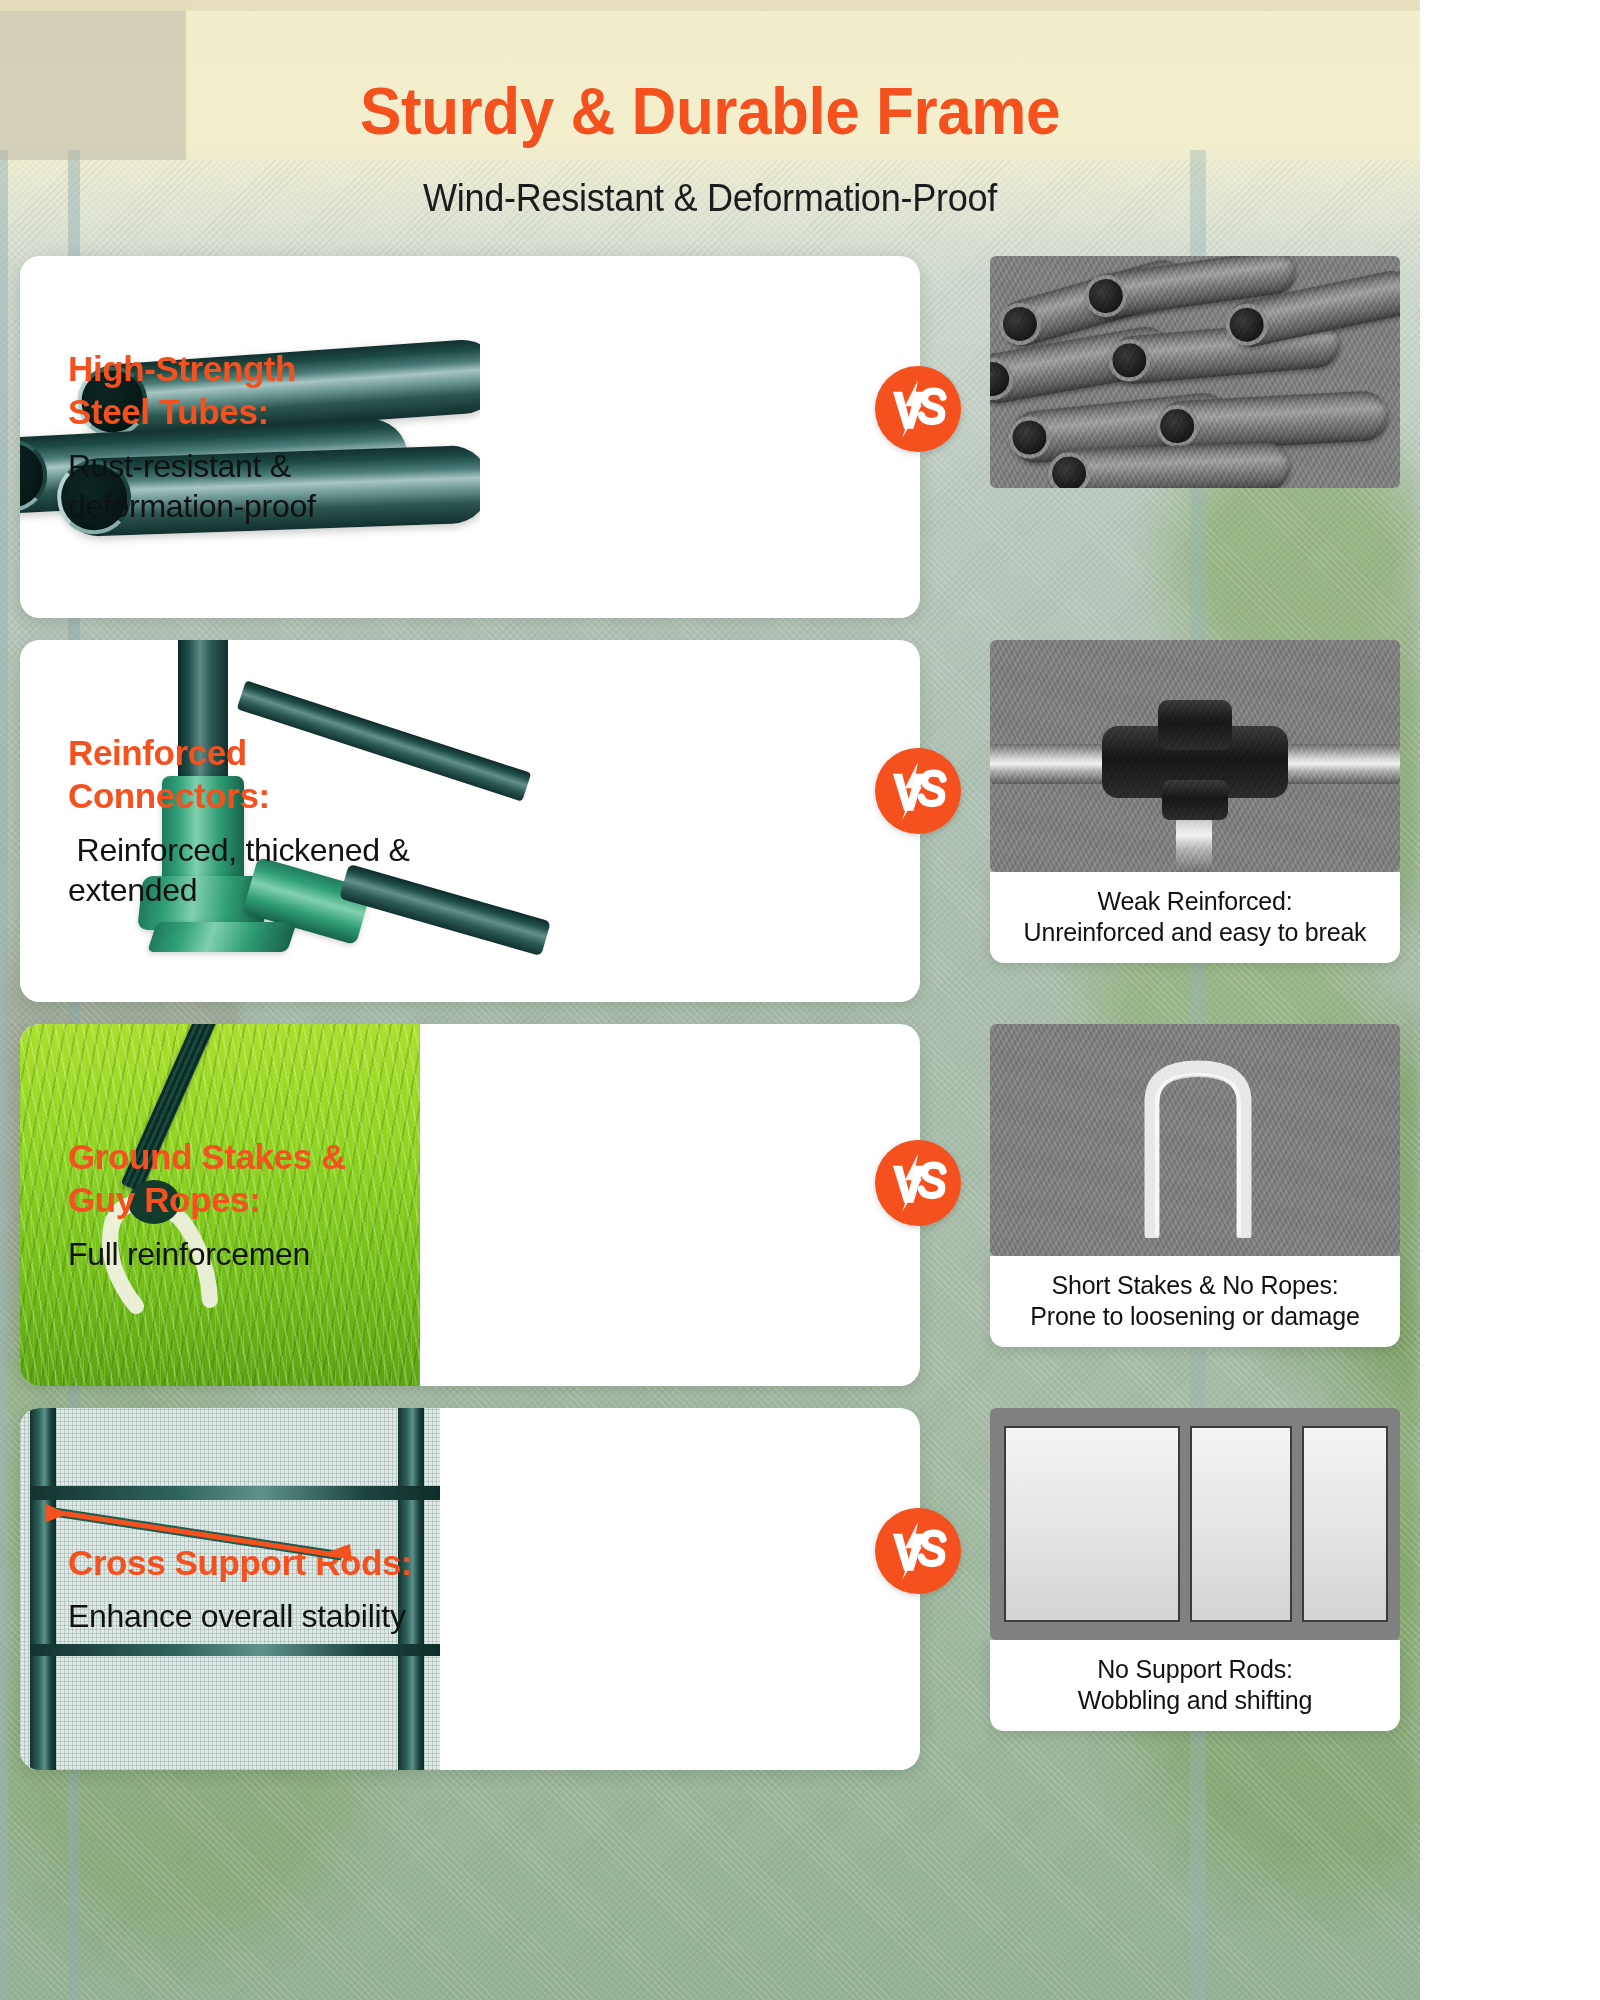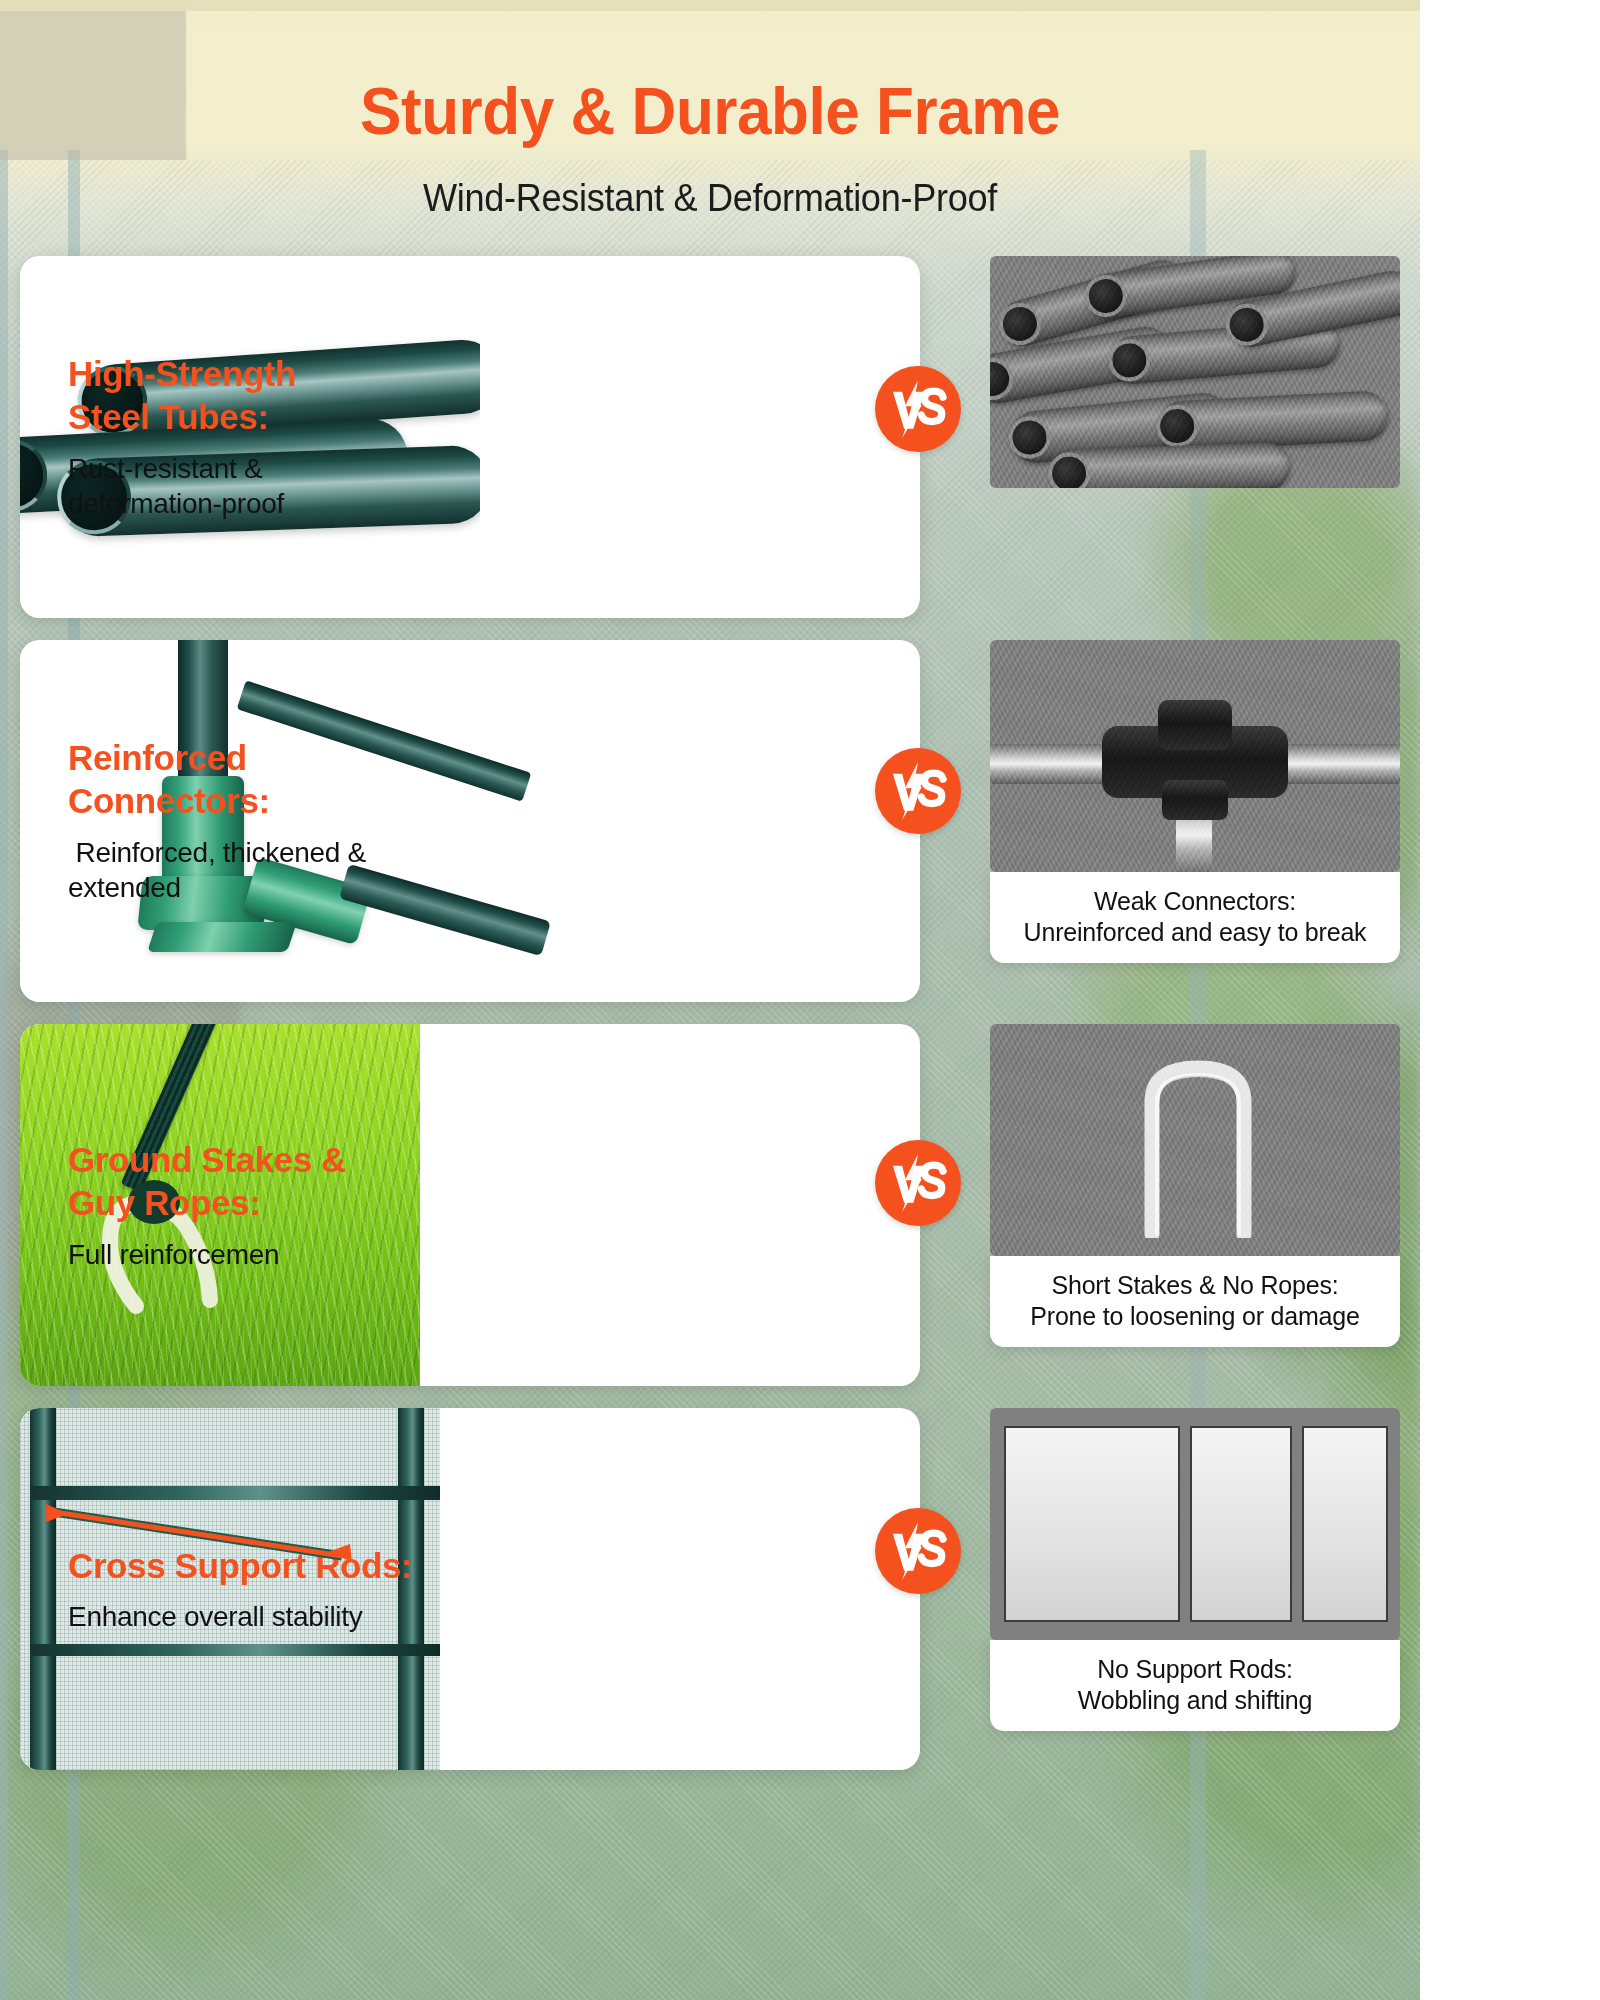--- a/index.html
+++ b/index.html
@@ -124,21 +124,21 @@
   .card .ttl {
     color: #f4511e;
     font-weight: 700;
     font-size: 35px;
     line-height: 1.24;
     letter-spacing: -0.4px;
   }
   .card .desc {
     margin-top: 12px;
     color: #111111;
-    font-size: 28px;
+    font-size: 32px;
     line-height: 1.26;
     letter-spacing: -0.3px;
     font-weight: 400;
     white-space: pre-wrap;
   }
 
   
   .hero {
     position: absolute;
     right: 0; top: 0;
@@ -407,21 +407,21 @@
       <div class="compare">
         <div class="photo weak">
           <div class="chrome" style="left:0;    top:104px; width:128px; height:40px;"></div>
           <div class="chrome" style="right:0;   top:104px; width:128px; height:40px;"></div>
           <div class="chrome" style="left:186px;top:150px; width:36px;  height:90px;"></div>
           <div class="blackjoint" style="left:112px; top:86px; width:186px; height:72px; border-radius:16px;"></div>
           <div class="blackjoint" style="left:168px; top:60px; width:74px;  height:50px; border-radius:10px;"></div>
           <div class="blackjoint" style="left:172px; top:140px; width:66px; height:40px; border-radius:8px;"></div>
           <div class="grain"></div>
         </div>
-        <div class="cap noselect">Weak Connectors:
+        <div class="cap noselect">Weak Reinforced:
 Unreinforced and easy to break</div>
       </div>
 
       <div class="vs" style="left:855px; top:108px;">
         <svg viewBox="0 0 100 100">
           <path d="M50 6 L30 46 L42 46 L26 94 L56 44 L43 44 Z" fill="#ffffff" opacity=".95"></path>
           <path d="M12 24 L26 24 L36 62 L46 24 L60 24 L43 80 L29 80 Z" fill="#ffffff"></path>
           <path d="M88 32 q-2-9 -14-9 q-14 0 -14 11 q0 9 13 12 q13 3 13 11 q0 12 -15 12 q-13 0 -16-10" fill="none" stroke="#ffffff" stroke-width="11" stroke-linecap="round"></path>
         </svg>
       </div>

